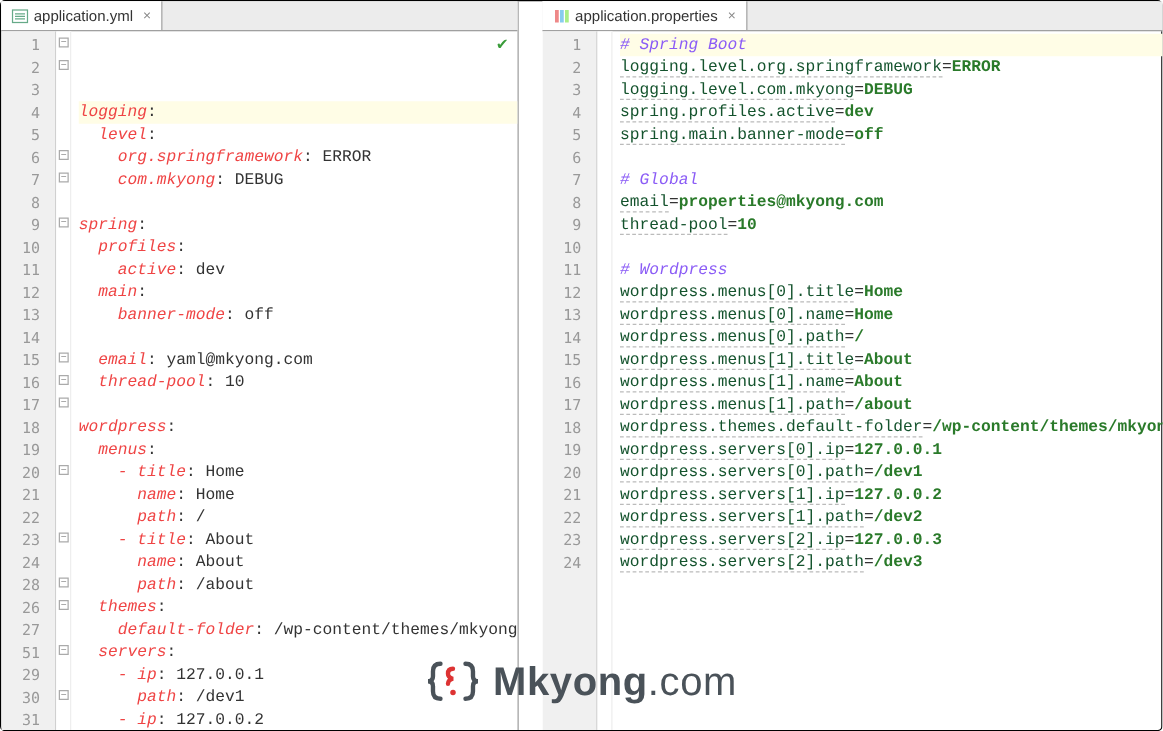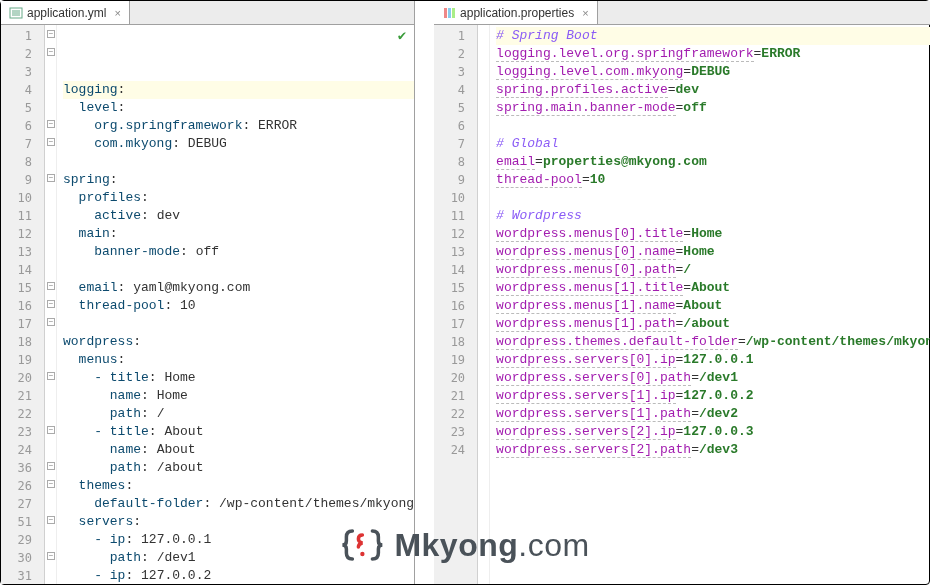--- a/index.html
+++ b/index.html
@@ -85,24 +85,24 @@
   font-family: Consolas, "Courier New", monospace;
   font-size: 13px;
   line-height: 18px;
   padding-top: 2px;
   padding-left: 6px;
   white-space: pre;
   position: relative;
 }
 .code .line { height: 18px; }
 .hl-line { background: #fffde6; }
-.k { color: #0c4a6e; font-weight: normal; }
+.k { color: #ef4444; font-weight: normal; font-style: italic; }
 .v { color: #333; }
 .c { color: #8b5cf6; font-style: italic; }
-.pk { color: #a21caf; border-bottom: 1px dashed #bbb; }
+.pk { color: #14532d; border-bottom: 1px dashed #bbb; }
 .pv { color: #2a7a2a; font-weight: bold; }
 .eq { color: #333; }
 .checkmark {
   position: absolute;
   right: 8px;
   top: 2px;
   color: #3a9c3a;
   font-size: 14px;
 }
 .watermark {
@@ -166,21 +166,21 @@
           <div class="ln">15</div>
           <div class="ln">16</div>
           <div class="ln">17</div>
           <div class="ln">18</div>
           <div class="ln">19</div>
           <div class="ln">20</div>
           <div class="ln">21</div>
           <div class="ln">22</div>
           <div class="ln">23</div>
           <div class="ln">24</div>
-          <div class="ln">36</div>
+          <div class="ln">28</div>
           <div class="ln">26</div>
           <div class="ln">27</div>
           <div class="ln">51</div>
           <div class="ln">29</div>
           <div class="ln">30</div>
           <div class="ln">31</div>
         </div>
       <div class="fold-strip" id="fold-left">
           <div class="fold-mark" style="top: 5px;">−</div>
           <div class="fold-mark" style="top: 23px;">−</div>

